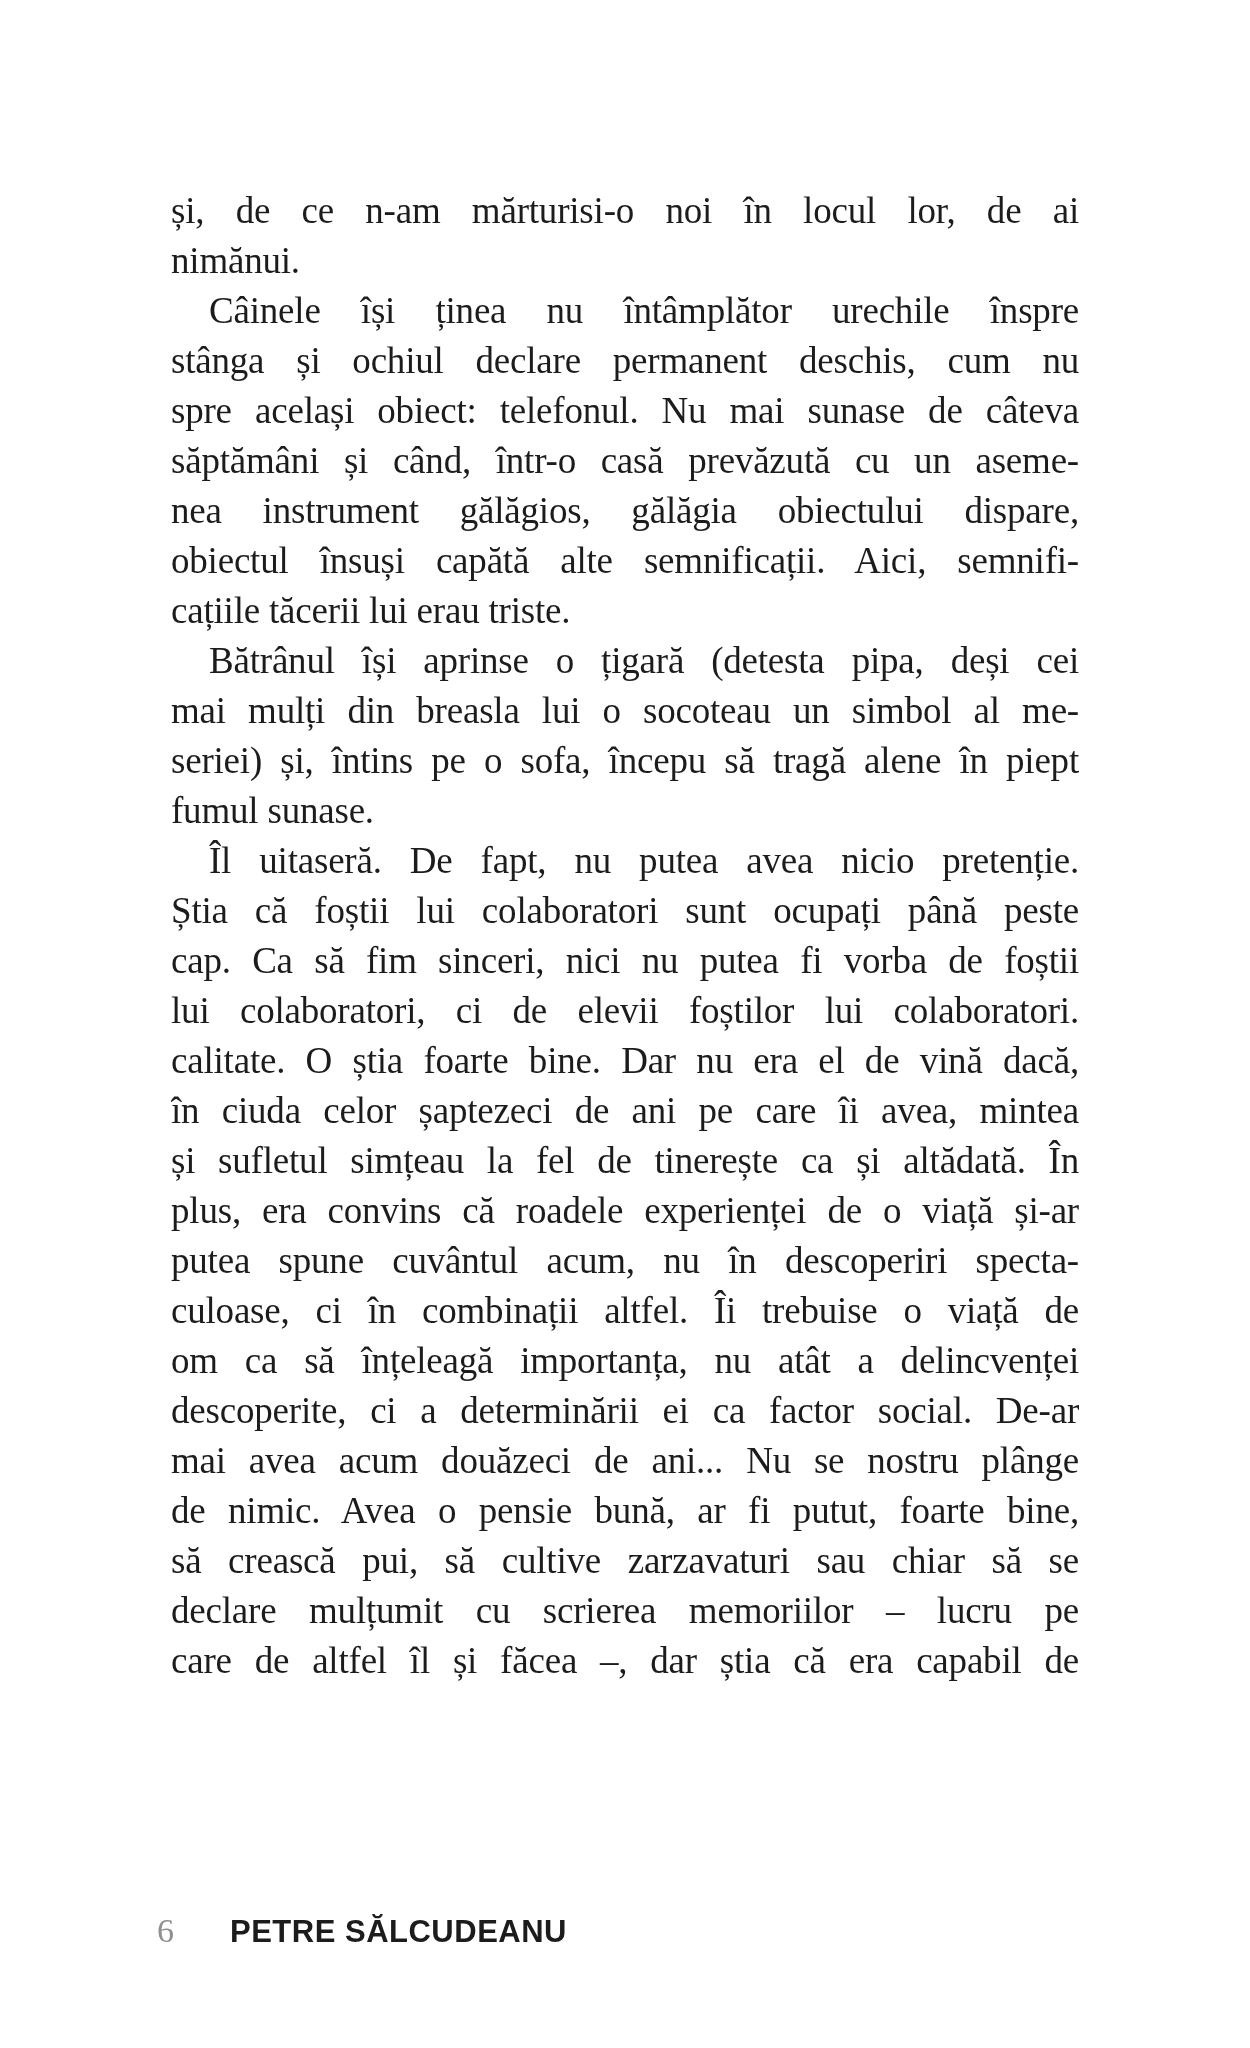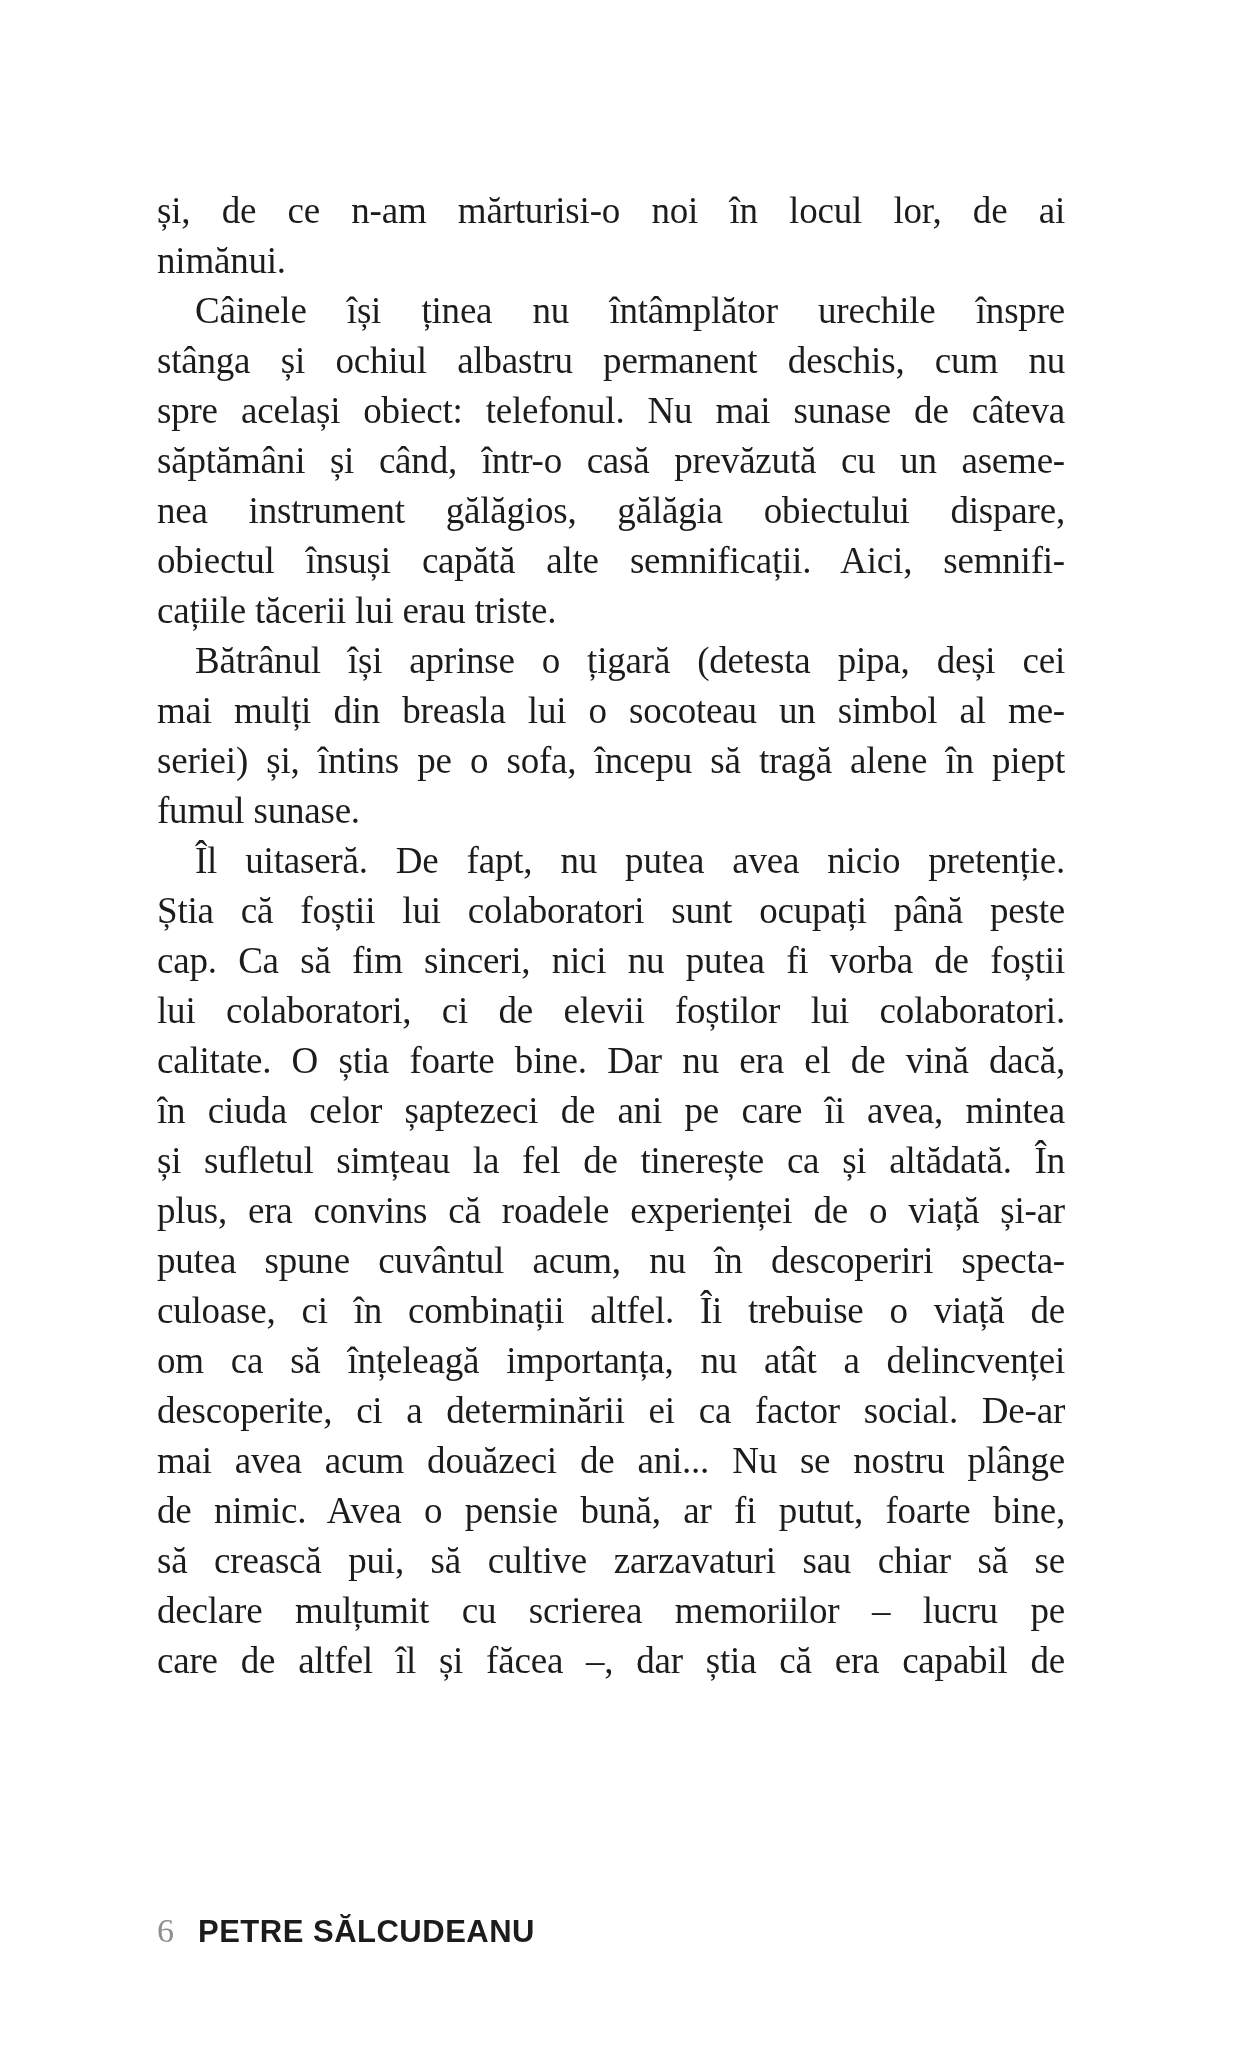--- a/index.html
+++ b/index.html
@@ -52,35 +52,35 @@
     font-size: 34px;
     font-weight: 400;
     color: #8f8f8f;
   }
   .author {
     font-family: "Liberation Sans", sans-serif;
     font-weight: 700;
     font-size: 31px;
     letter-spacing: 0.5px;
     color: #1c1c1c;
-    margin-left: 24px;
+    margin-left: 56px;
   }
 </style>
 </head>
 <body style="background: rgb(255, 255, 255);">
 
 <div class="page">
-  <div class="text-block" id="text-block" style="color: rgb(28, 28, 28);">
+  <div class="text-block" id="text-block" style="color: rgb(28, 28, 28); margin-left: 14px;">
       <div class="paragraph">
         <div class="line">și, de ce n-am mărturisi-o noi în locul lor, de ai</div>
         <div class="line no-just">nimănui.</div>
       </div>
       <div class="paragraph">
         <div class="line indent">Câinele își ținea nu întâmplător urechile înspre</div>
-        <div class="line">stânga și ochiul albastru permanent deschis, cum nu</div>
+        <div class="line">stânga și ochiul declare permanent deschis, cum nu</div>
         <div class="line">spre același obiect: telefonul. Nu mai sunase de câteva</div>
         <div class="line">săptămâni și când, într-o casă prevăzută cu un aseme-</div>
         <div class="line">nea instrument gălăgios, gălăgia obiectului dispare,</div>
         <div class="line">obiectul însuși capătă alte semnificații. Aici, semnifi-</div>
         <div class="line no-just">cațiile tăcerii lui erau triste.</div>
       </div>
       <div class="paragraph">
         <div class="line indent">Bătrânul își aprinse o țigară (detesta pipa, deși cei</div>
         <div class="line">mai mulți din breasla lui o socoteau un simbol al me-</div>
         <div class="line">seriei) și, întins pe o sofa, începu să tragă alene în piept</div>

